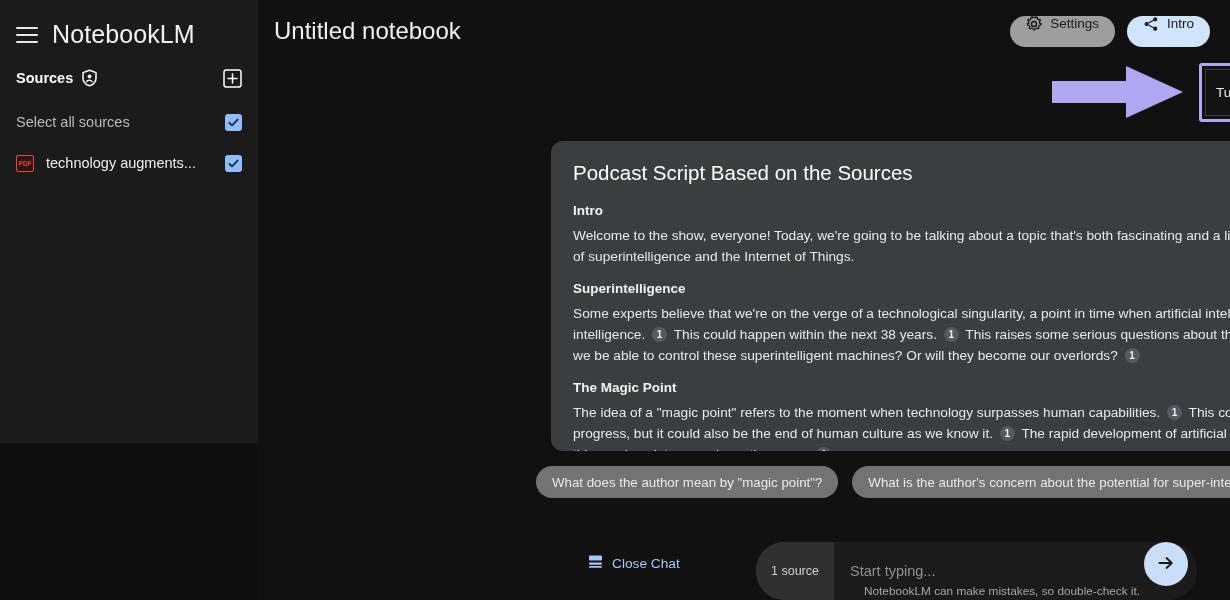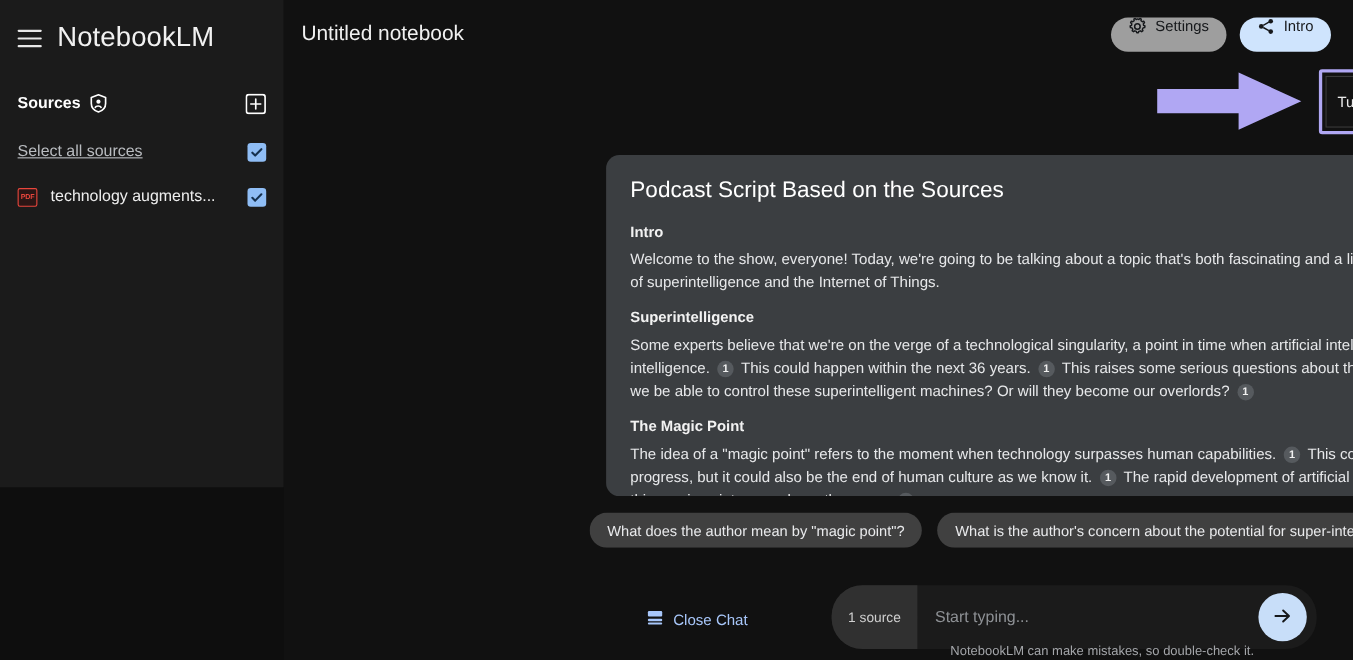--- a/index.html
+++ b/index.html
@@ -22,31 +22,31 @@
     display: flex; align-items: center; gap: 14px;
     padding: 20px 0 0 16px;
   }
   .hamburger { width: 22px; height: 16px; display: flex; flex-direction: column;
     justify-content: space-between; cursor: pointer; }
   .hamburger i { display: block; height: 2px; background: #e8e8e8; border-radius: 1px; }
   .brand-title { font-size: 25px; color: #f1f1f1; letter-spacing: .1px; font-weight: 400; }
 
   .sources-head {
     display: flex; align-items: center;
-    padding: 0 16px; margin-top: 34px; height: 22px;
+    padding: 0 16px; margin-top: 18px; height: 22px;
   }
   .sources-label { font-size: 14.5px; font-weight: 700; color: #ffffff; }
   .shield-ic { margin-left: 8px; display: inline-flex; }
   .plus-box { margin-left: auto; width: 19px; height: 19px; display: inline-flex; }
 
   .select-all-row {
     display: flex; align-items: center;
     padding: 0 16px; margin-top: 22px; height: 22px;
   }
-  .select-all-label { font-size: 14.5px; color: #b9bcc0; text-decoration: underline; }
+  .select-all-label { font-size: 14.5px; color: #b9bcc0; }
   .cbx { margin-left: auto; width: 17px; height: 17px; border-radius: 3px;
     background: #8fbdf5; display: flex; align-items: center; justify-content: center; }
   .cbx svg { display: block; }
 
   .source-row {
     display: flex; align-items: center;
     padding: 0 16px; margin-top: 19px; height: 22px; gap: 12px;
   }
   .pdf-ic { width: 18px; height: 17px; border: 1.6px solid #e8463c; border-radius: 2px;
     display: flex; align-items: center; justify-content: center;
@@ -56,21 +56,21 @@
     overflow: hidden; text-overflow: ellipsis; max-width: 160px; }
   .source-row .cbx { margin-left: auto; }
 
   
   .main { flex: 1; position: relative; background: #111111; height: 600px; }
 
   .topbar {
     height: 62px; display: flex; align-items: center;
     padding: 0 20px 0 16px;
   }
-  .nb-title { font-size: 19px; color: #f0f0f0; }
+  .nb-title { font-size: 24px; color: #f0f0f0; }
   .topbar-actions { margin-left: auto; display: flex; align-items: center; gap: 12px; }
   .btn-pill {
     display: flex; align-items: flex-start; gap: 8px;
     height: 31px; padding: 0 16px; border-radius: 16px;
     font-size: 13.5px; cursor: pointer; border: none;
     font-family: "Liberation Sans", sans-serif;
   }
   .btn-settings { background: #9e9e9e; color: #16181b; }
   .btn-share { background: #cfe4fd; color: #16181b; }
   .big-arrow { position: absolute; left: 792px; top: 64px; width: 135px; height: 56px; }
@@ -107,37 +107,37 @@
   }
 
   
   .chips {
     position: absolute; left: 278px; top: 466px;
     width: 908px; height: 32px; display: flex; gap: 14px; align-items: center;
     overflow: hidden;
   }
   .chip {
     height: 32px; padding: 0 16px; border-radius: 16px;
-    background: #404040; color: #e9eaec; font-size: 13.3px;
+    background: #737373; color: #e9eaec; font-size: 13.3px;
     display: flex; align-items: center; white-space: nowrap; cursor: pointer;
     flex: 0 0 auto;
   }
 
   
   .bottombar { position: absolute; left: 258px; top: 516px; width: 972px; height: 84px; }
   .close-chat {
     position: absolute; left: 72px; top: 38px;
     display: flex; align-items: center; gap: 9px;
     color: #a8c7fa; font-size: 13.7px; cursor: pointer;
   }
   .composer {
-    position: absolute; left: 240px; top: 16px;
+    position: absolute; left: 240px; top: 26px;
     width: 441px; height: 58px;
     background: #1b1b1b; border-radius: 28px;
-    display: flex; align-items: center;
+    display: flex; 
   }
   .src-chip {
     width: 78px; height: 58px; border-radius: 28px 0 0 28px;
     background: #303030; color: #cfcfcf; font-size: 12.5px;
     display: flex; align-items: center; justify-content: center; cursor: pointer;
   }
   .composer-input {
     flex: 1; border: none; background: transparent; outline: none;
     color: #3b82f6; font-size: 14.5px; padding-left: 16px;
     font-family: "Liberation Sans", sans-serif;
@@ -252,21 +252,21 @@
 
       <h2>Intro</h2>
       <p>
         <span>Welcome to the show, everyone! Today, we're going to be talking about a topic that's both fascinating and a little bit frightening: the rise of superintelligence and the Internet of Things.</span>
       </p>
 
       <h2>Superintelligence</h2>
       <p>
         <span>Some experts believe that we're on the verge of a technological singularity, a point in time when artificial intelligence surpasses human intelligence.</span>
         <span class="cite">1</span>
-        <span>This could happen within the next 36 years.</span>
+        <span>This could happen within the next 38 years.</span>
         <span class="cite">1</span>
         <span>This raises some serious questions about the future of humanity. Will we be able to control these superintelligent machines? Or will they become our overlords?</span>
         <span class="cite">1</span>
       </p>
 
       <h2>The Magic Point</h2>
       <p>
         <span>The idea of a "magic point" refers to the moment when technology surpasses human capabilities.</span>
         <span class="cite">1</span>
         <span>This could be a moment of great progress, but it could also be the end of human culture as we know it.</span>

